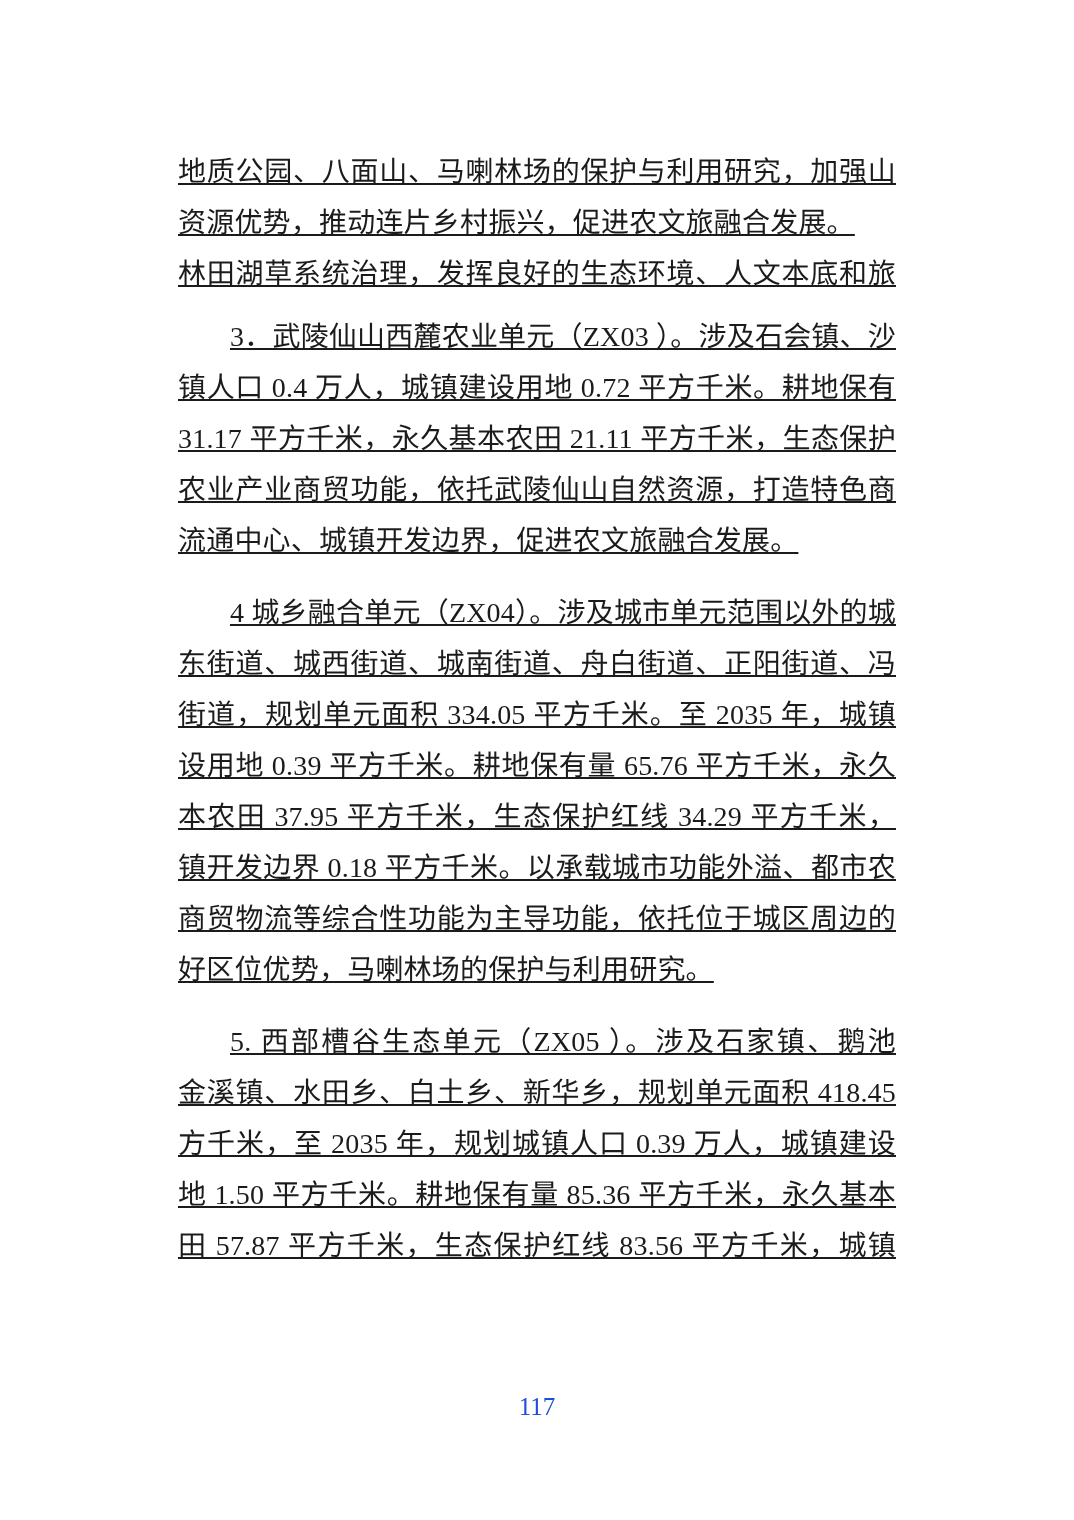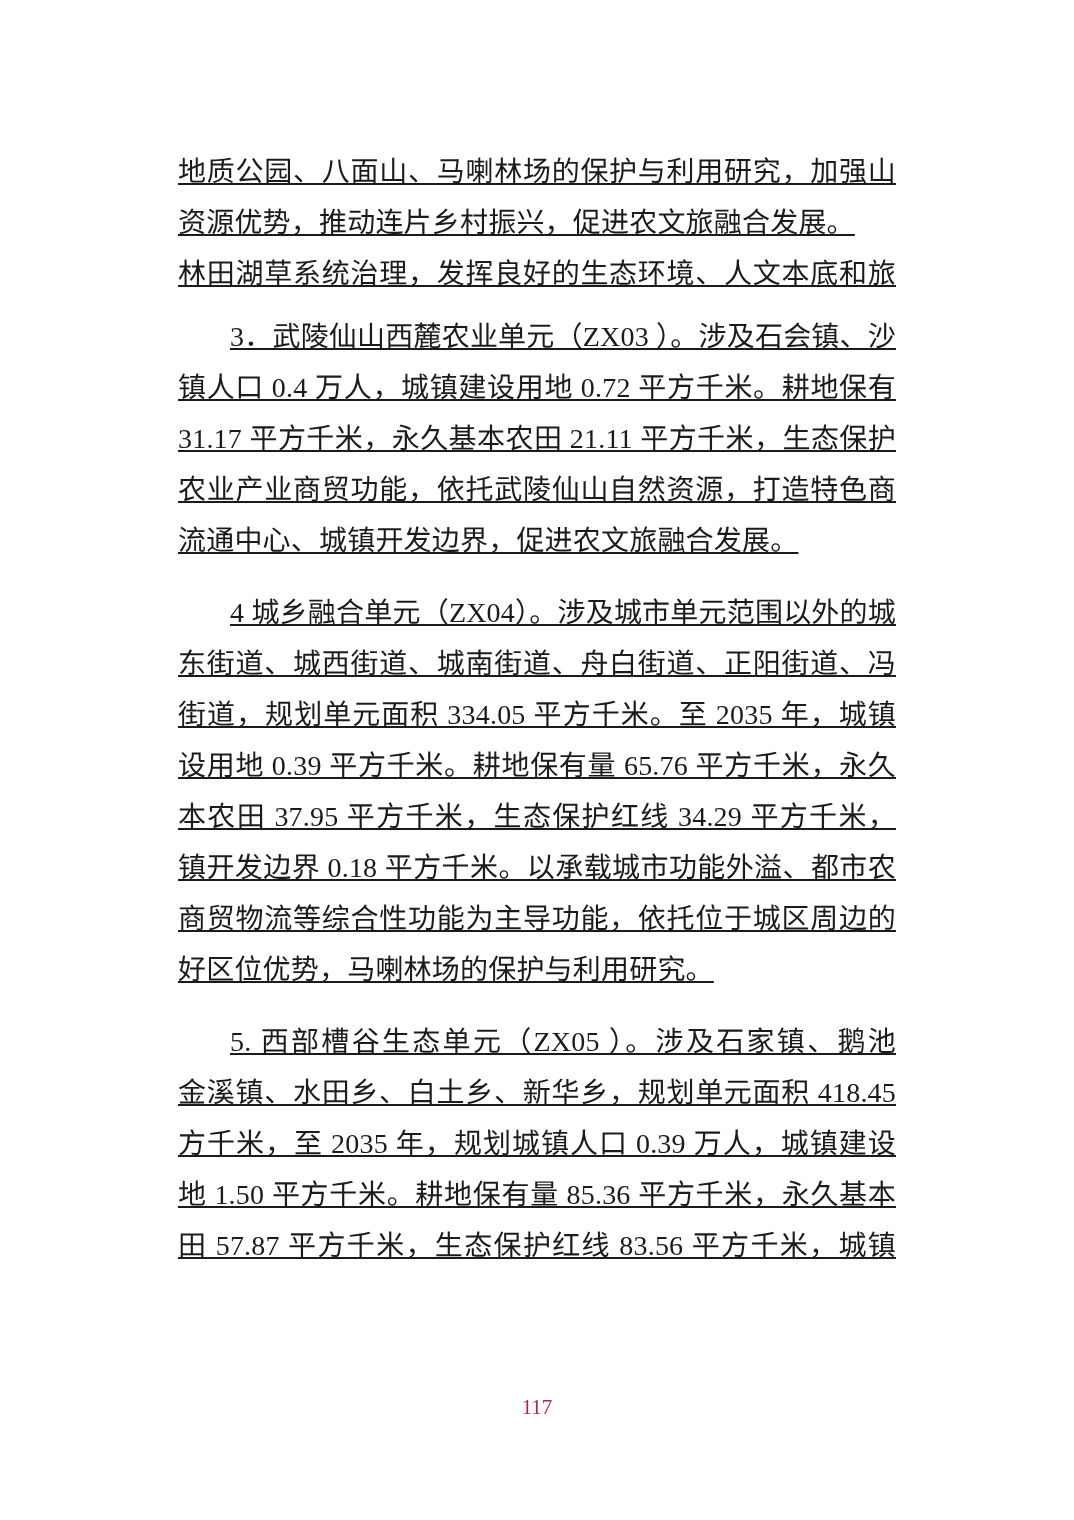--- a/index.html
+++ b/index.html
@@ -53,23 +53,23 @@
       text-indent: 52px;
     }
     .page-footer {
       position: absolute;
       left: 0;
       top: 1392px;
       width: 100%;
       text-align: center;
     }
     .page-number {
-      font-size: 21px;
+      font-size: 25px;
       line-height: 30px;
-      color: #be185d;
+      color: #1d4ed8;
     }
   </style>
 </head>
 <body>
 
 <div class="page">
   <main class="text-block">
 
     <section class="para">
       <p class="line">地质公园、八面山、马喇林场的保护与利用研究，加强山水</p>

